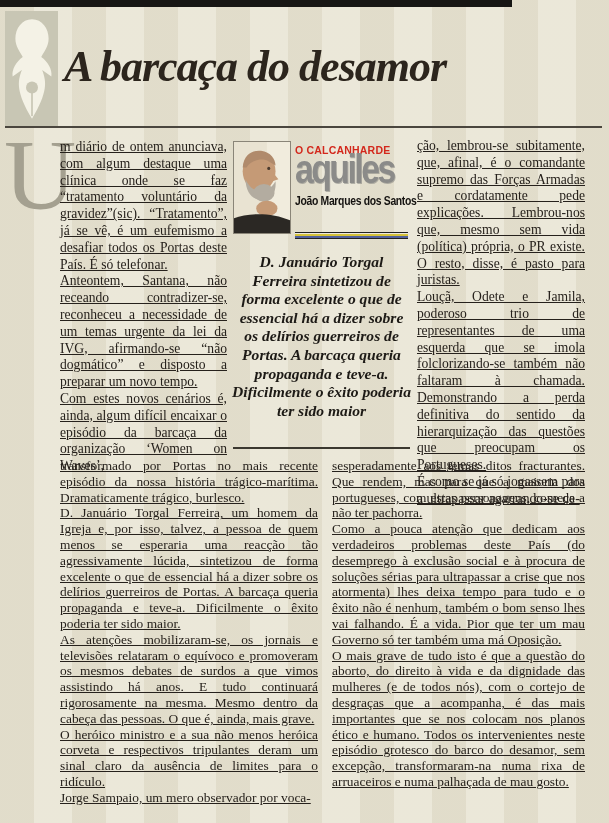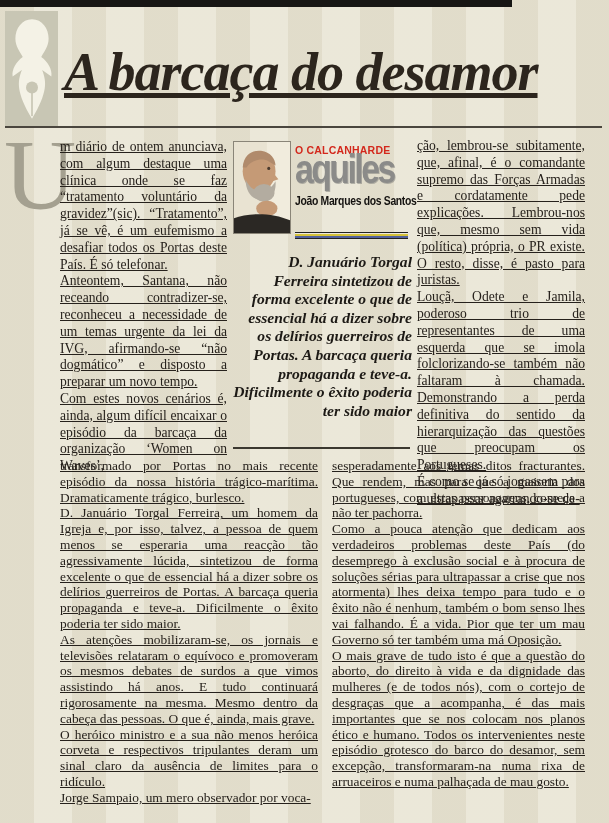--- a/index.html
+++ b/index.html
@@ -11,22 +11,22 @@
         rgba(255,255,255,0.10) 34px, rgba(255,255,255,0.10) 72px),
       #e9e5d5;
     font-family:"Liberation Serif","DejaVu Serif",serif;
     color:#26211c;
   }
   .scan-strip{position:absolute;left:0;top:0;width:512px;height:7px;background:#171614;}
   .nib-block{position:absolute;left:5px;top:11px;width:53px;height:117px;background:#c8c6b4;}
   .nib-block svg{display:block;margin:2px auto 0;}
   .headline{
     position:absolute;left:64px;top:44px;width:540px;
-    font-style:italic;font-weight:bold;font-size:54px;line-height:1.05;
-    color:#2c251d;letter-spacing:-1px;white-space:nowrap;text-decoration:underline;
+    font-style:italic;font-weight:bold;font-size:44px;line-height:1.05;
+    color:#2c251d;letter-spacing:-1px;white-space:nowrap;
   }
   .masthead-rule{position:absolute;left:5px;top:126px;width:597px;height:2px;background:#4a463e;}
   .dropcap{
     position:absolute;left:4px;top:136px;width:56px;
     font-size:100px;line-height:0.78;color:#a4a090;font-weight:normal;
   }
   .col{position:absolute;text-align:justify;text-decoration:underline;}
   .col p{margin:0;}
   .col-1{left:60px;top:139px;width:167px;font-size:13.6px;line-height:16.8px;}
   .col-3{left:417px;top:138px;width:168px;font-size:13.6px;line-height:16.8px;}
@@ -56,21 +56,21 @@
     font-weight:bold;font-size:13px;color:#141210;letter-spacing:-0.4px;
     transform:scaleX(0.8);transform-origin:left top;margin-top:6px;white-space:nowrap;
   }
   .color-bar{
     position:absolute;left:62px;top:92px;width:113px;height:7px;
     background:linear-gradient(#222 0 1px,#ece8da 1px 2px,#d6c23a 2px 4px,#51609b 4px 6px,#23221f 6px 7px);
   }
   .pull-quote{
     position:absolute;left:231px;top:253px;width:181px;
     font-style:italic;font-size:15.6px;line-height:18.6px;font-weight:bold;
-    text-align:right;color:#1d1a16;
+    text-align:center;color:#1d1a16;
   }
   .quote-rule{position:absolute;left:233px;top:447px;width:177px;height:1.5px;background:#3b3830;}
 </style>
 </head>
 <body>
 
 <div class="page">
 
   <div class="scan-strip"></div>
 

